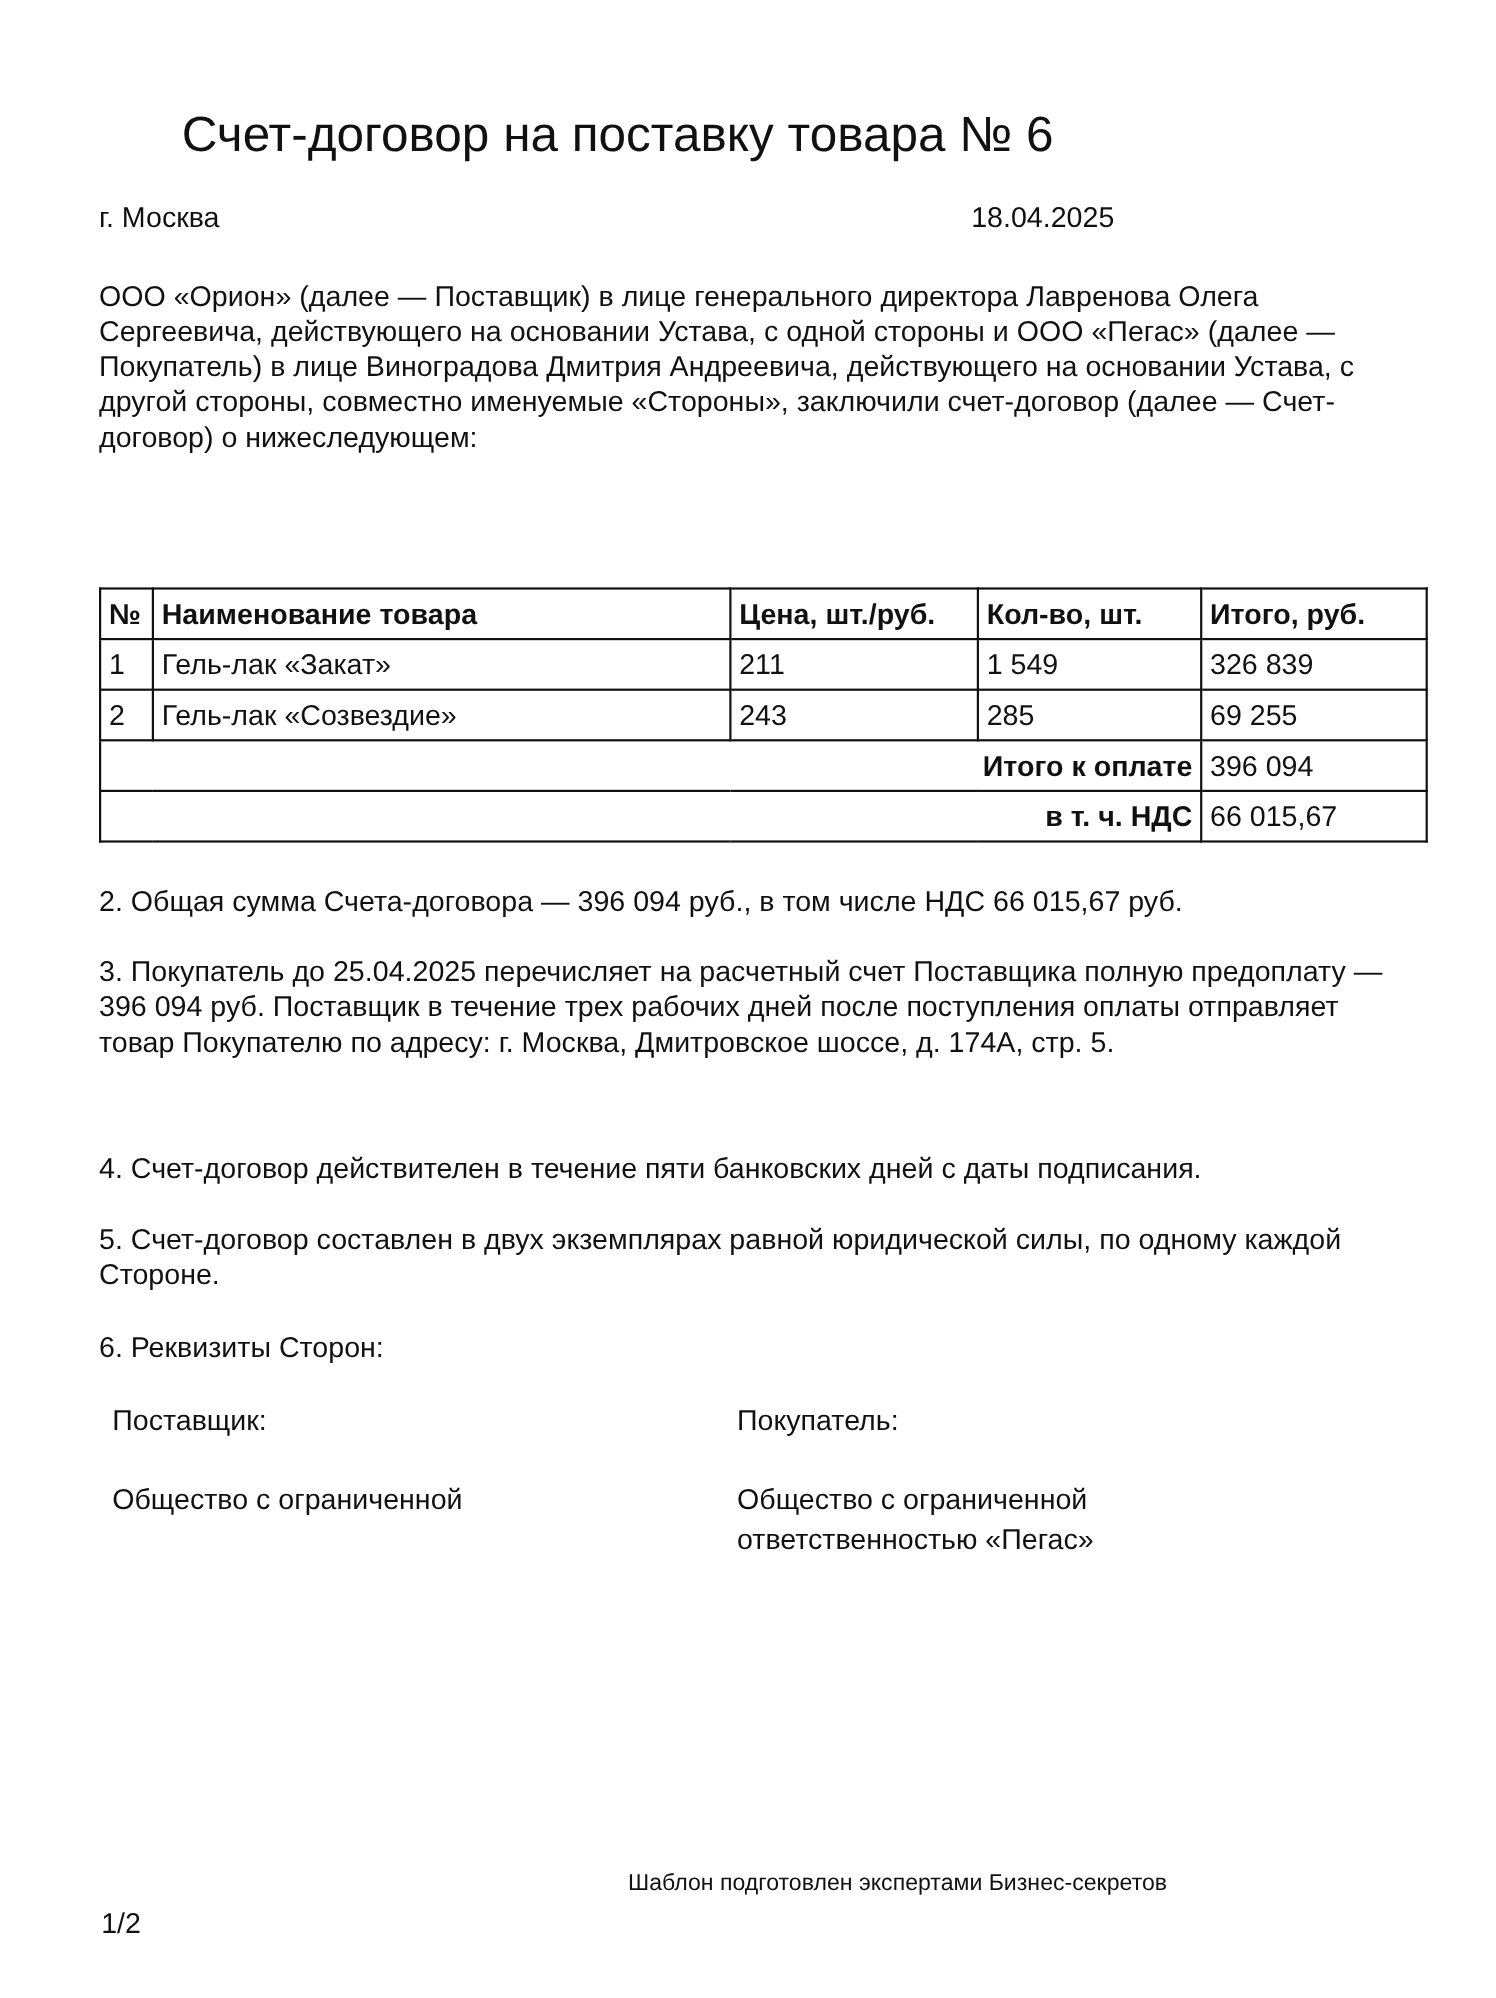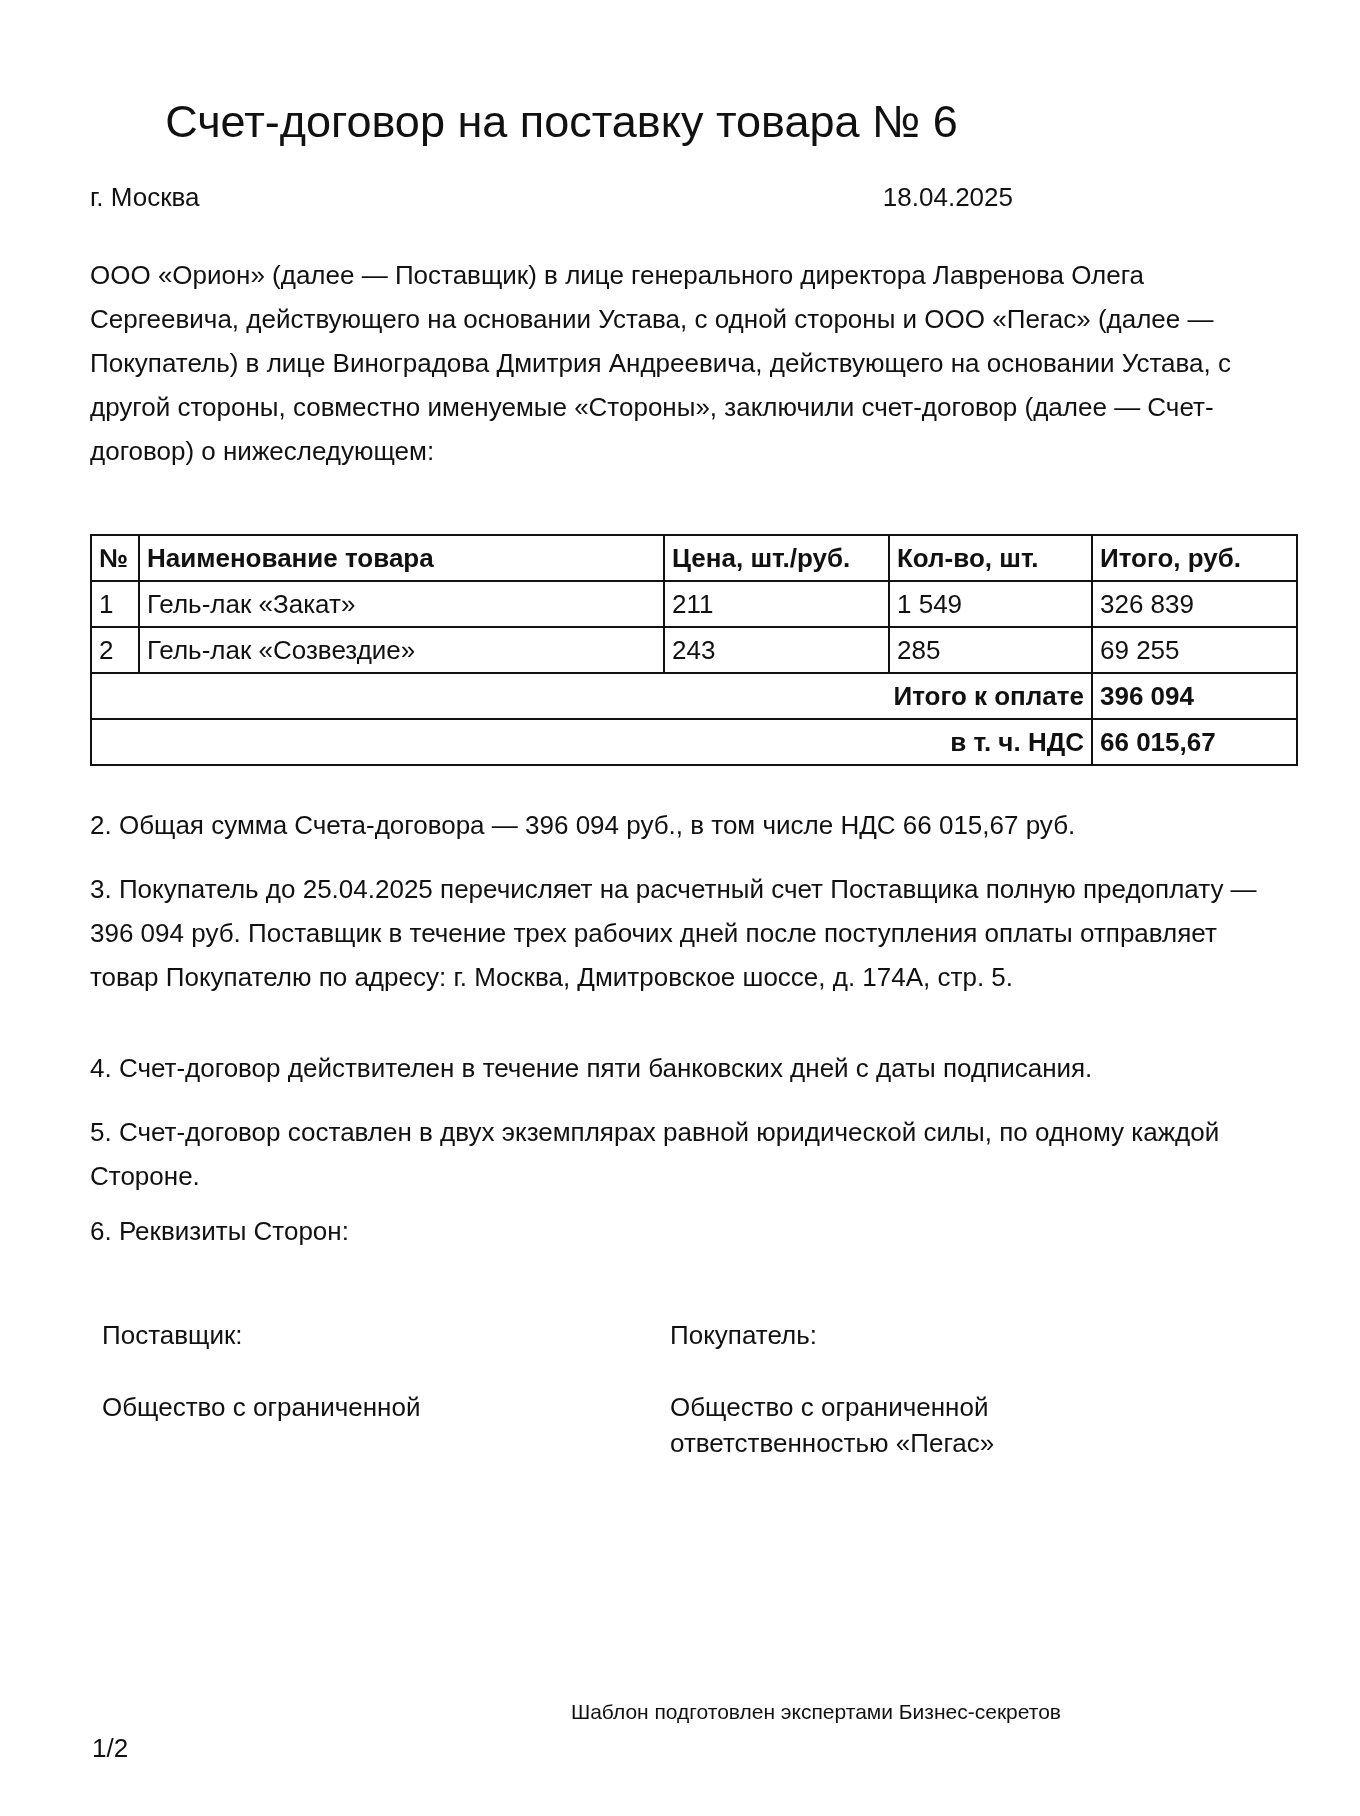--- a/index.html
+++ b/index.html
@@ -9,21 +9,21 @@
   }
   .page { position: absolute; left: 0; top: 0; width: 1123px; height: 1816px; }
   .title {
     position: absolute; left: 0; right: 0; top: 96px; text-align: center;
     font-size: 45px; font-weight: normal; margin: 0; letter-spacing: 0px;
   }
   .city { position: absolute; left: 90px; top: 182px; font-size: 26px; }
   .date { position: absolute; right: 110px; top: 182px; font-size: 26px; }
   .para {
     position: absolute; left: 90px; width: 1200px;
-    font-size: 26px; line-height: 44px; margin: 0;
+    font-size: 26px; line-height: 32px; margin: 0;
   }
   .p-intro { top: 253px; width: 1160px; }
   .p1 { top: 461px; }
   .p2 { top: 803px; }
   .p3 { top: 867px; width: 1170px; }
   .p4 { top: 1046px; }
   .p5 { top: 1110px; }
   .p6 { top: 1209px; }
 
   table.goods {
@@ -33,23 +33,23 @@
   table.goods td, table.goods th {
     border: 2px solid #111111; height: 44px; padding: 0 7px;
     text-align: left; vertical-align: middle; font-weight: normal;
   }
   table.goods th { font-weight: bold; }
   .c-num { width: 32px; }
   .c-name { width: 509px; }
   .c-price { width: 209px; }
   .c-qty { width: 187px; }
   table.goods td.sum-label { text-align: right; font-weight: bold; }
-  table.goods td.sum-val { font-weight: bold; margin-left: 26px; }
+  table.goods td.sum-val { font-weight: normal; margin-left: 26px; }
 
-  .party { position: absolute; font-size: 26px; line-height: 36px; margin-top: 44px; }
+  .party { position: absolute; font-size: 26px; line-height: 36px; }
   .party .role { display: block; }
   .party .name { display: block; margin-top: 36px; }
   .party-supplier { left: 102px; top: 1273px; }
   .party-buyer { left: 670px; top: 1273px; }
 
   .footer-note { position: absolute; right: 62px; top: 1700px; font-size: 21px; }
   .page-num { position: absolute; left: 92px; top: 1733px; font-size: 26px; }
 </style>
 </head>
 <body>

